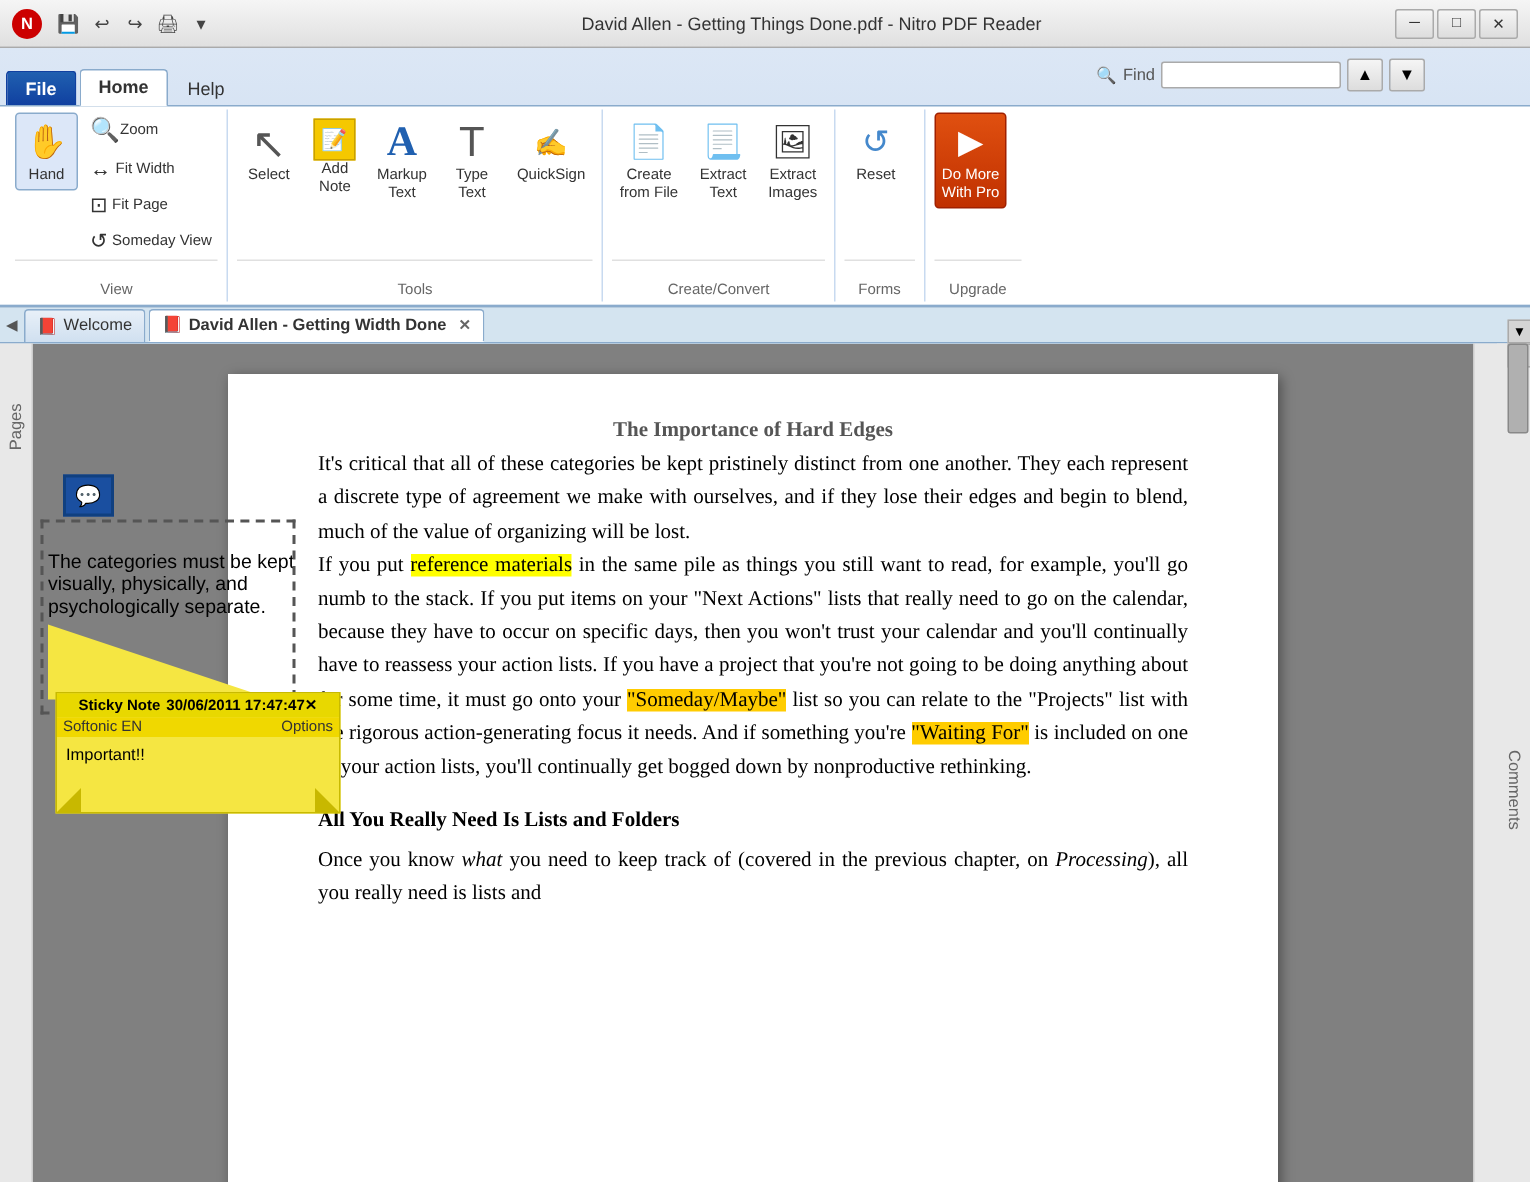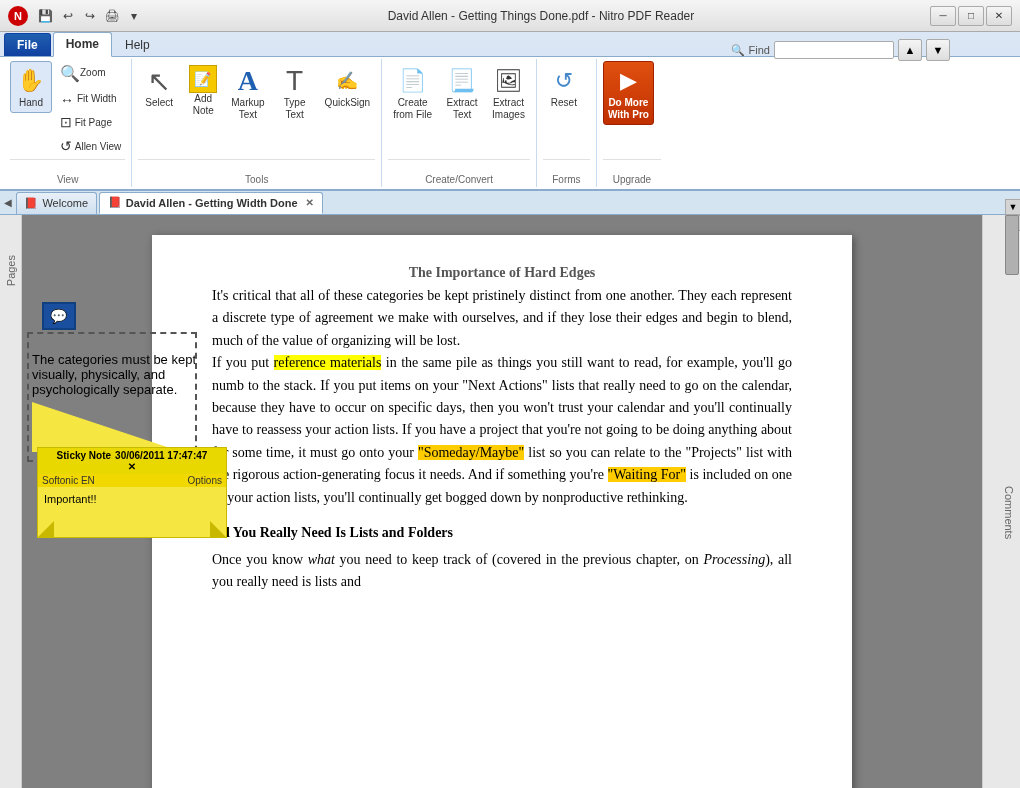--- a/index.html
+++ b/index.html
@@ -44,21 +44,21 @@
       cursor: pointer; display: flex; align-items: center; justify-content: center;
       font-size: 10px; color: #333; border-radius: 2px;
     }
 
     
     .ribbon {
       background: linear-gradient(to bottom, #dce7f5, #c8daf0);
       border-bottom: 2px solid #8aabcc;
     }
     .ribbon-tabs {
-      display: flex; align-items: flex-end; padding: 0 0 0 4px; height: 24px;
+      display: flex; align-items: flex-end; padding: 0 0 0 4px; height: 38px;
     }
     .ribbon-tab {
       padding: 4px 12px;
       border: 1px solid transparent;
       border-bottom: none;
       cursor: pointer;
       font-size: 12px;
       border-radius: 3px 3px 0 0;
       color: #333;
     }
@@ -190,21 +190,21 @@
       border: 1px solid #c8ba00;
       width: 190px;
       position: absolute;
       top: 80px; left: 10px;
       font-size: 10px;
     }
     .sticky-note-header {
       background: #e8d800;
       padding: 2px 4px;
       display: flex; justify-content: center; align-items: center;
-      font-weight: bold; font-size: 10px; flex-direction: column;
+      font-weight: bold; font-size: 10px;
     }
     .sticky-note-header-left { display: flex; align-items: center; gap: 4px; }
     .sticky-note-header-right { display: flex; align-items: center; gap: 4px; cursor: pointer; }
     .sticky-note-subheader {
       background: #f0d800;
       padding: 1px 4px;
       display: flex; justify-content: space-between;
       font-size: 10px; color: #333;
     }
     .sticky-note-body {
@@ -253,21 +253,21 @@
     .pdf-section-heading { font-size: 14px; font-weight: bold; text-align: center; color: #000; margin-bottom: 8px; }
     .highlight-yellow { background: #ffff00; }
     .highlight-orange { background: #ffcc00; }
     .justify-text { text-align: justify; }
 
     
     .pro-btn {
       background: linear-gradient(to bottom, #e05010, #c03000) !important;
       color: white !important;
     }
-    .pro-btn .btn-label { color: white !important; font-weight: bold; }
+    .pro-btn .btn-label { color: white !important; }
 
     
     .reset-btn .btn-icon { font-size: 18px; }
     .scroll-thumb {
       position: absolute; right: 1px; top: 40%; width: 14px; height: 60px;
       background: #b0b0b0; border: 1px solid #888; border-radius: 2px;
     }
     .ribbon-group-view { min-width: 80px; }
 
     
@@ -343,21 +343,21 @@
           <div class="ribbon-btn-small">
             <span class="small-icon">↔</span>
             <span>Fit Width</span>
           </div>
           <div class="ribbon-btn-small">
             <span class="small-icon">⊡</span>
             <span>Fit Page</span>
           </div>
           <div class="ribbon-btn-small">
             <span class="small-icon">↺</span>
-            <span>Allen View</span>
+            <span>Someday View</span>
           </div>
         </div>
       </div>
       <div class="ribbon-group-label">View</div>
     </div>
 
     <div class="ribbon-group" style="min-width:220px;">
       <div class="ribbon-group-items" style="flex:1; gap:4px; align-items:flex-start;">
 
         <div class="ribbon-btn">

